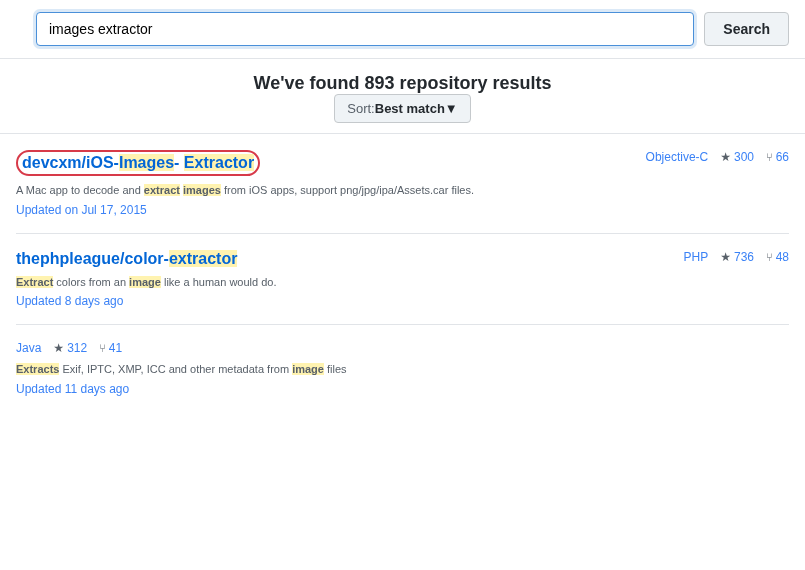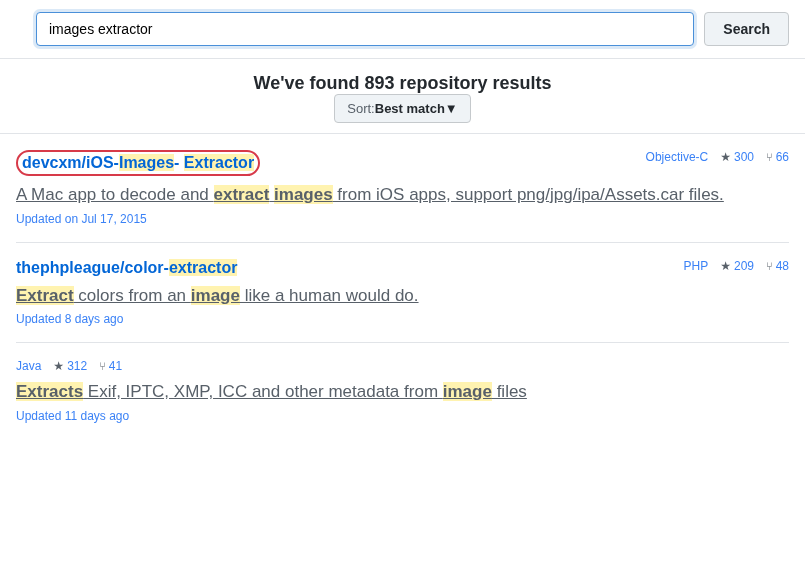--- a/index.html
+++ b/index.html
@@ -115,25 +115,24 @@
     }
     .meta-lang { color: #3b82f6; }
     .meta-stars, .meta-forks {
       display: flex;
       align-items: center;
       gap: 3px;
       color: #3b82f6;
     }
 
     .result-description {
-      font-size: 17px;
+      font-size: 11px;
       color: #586069;
       margin-bottom: 4px;
       line-height: 1.5;
-      text-decoration: underline;
     }
 
     .result-updated {
       font-size: 12px;
       color: #3b82f6;
     }
 
     
     .icon-star::before { content: "★"; color: #586069; }
     .icon-fork::before { content: "⑂"; color: #586069; font-size: 11px; }
@@ -184,21 +183,21 @@
 
   <div class="result-item">
     <div class="result-title-row">
       <a href="#" class="result-title-link">
         <span>thephpleague/color-</span><span class="highlight-yellow">extractor</span>
       </a>
       <div class="result-meta">
         <span class="meta-lang">PHP</span>
         <span class="meta-stars">
           <span class="icon-star"></span>
-          <span>209</span>
+          <span>736</span>
         </span>
         <span class="meta-forks">
           <span class="icon-fork"></span>
           <span>48</span>
         </span>
       </div>
     </div>
     <div class="result-description">
       <span class="highlight-yellow">Extract</span> colors from an <span class="highlight-yellow">image</span> like a human would do.
     </div>

